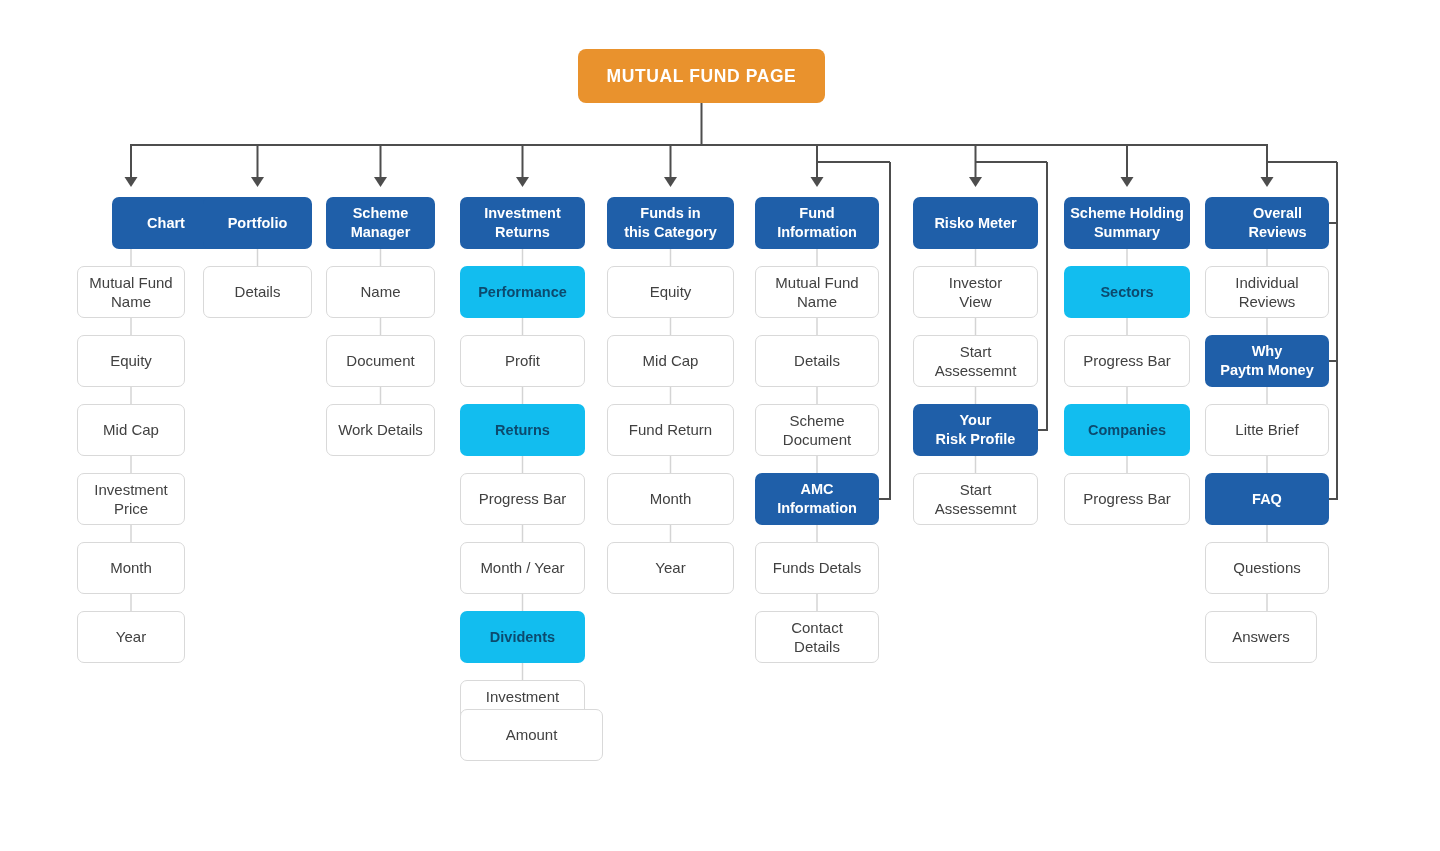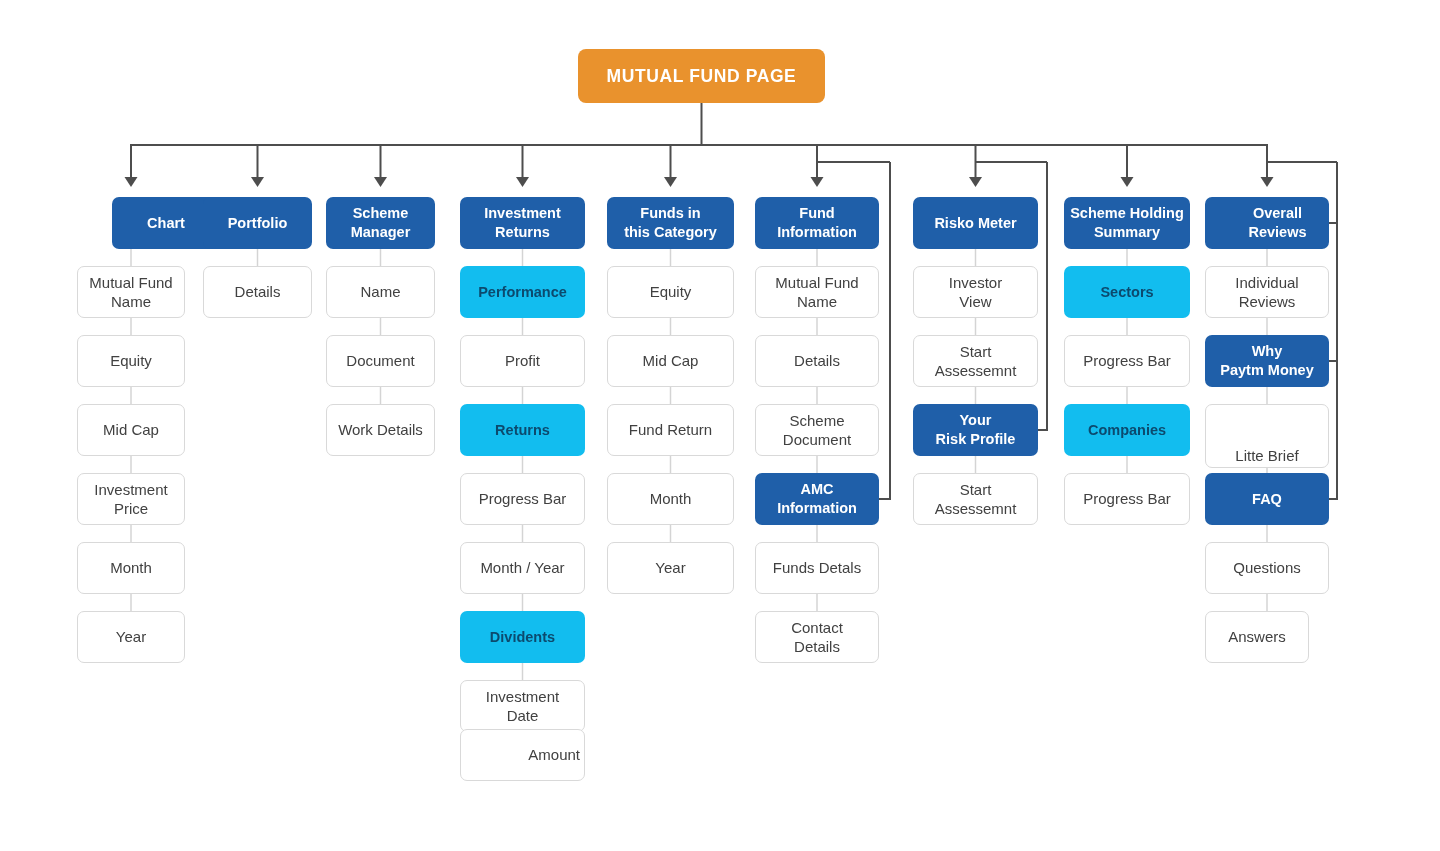--- a/index.html
+++ b/index.html
@@ -180,21 +180,21 @@
       <div class="node white" style="left: 460px; top: 542px; width: 125px; height: 52px;">
         <span class="lbl">Month / Year</span>
       </div>
       <div class="node cyan" style="left: 460px; top: 611px; width: 125px; height: 52px;">
         <span class="lbl">Dividents</span>
       </div>
       <div class="node white" style="left: 460px; top: 680px; width: 125px; height: 52px;">
         <span class="lbl">Investment
 Date</span>
       </div>
-      <div class="node white" style="left: 460px; top: 729px; width: 125px; height: 52px; justify-content: flex-end;">
+      <div class="node white" style="left: 460px; top: 709px; width: 143px; height: 52px;">
         <span class="lbl">Amount</span>
       </div>
       <div class="node blue" style="left: 607px; top: 197px; width: 127px; height: 52px;">
         <span class="lbl">Funds in
 this Category</span>
       </div>
       <div class="node white" style="left: 607px; top: 266px; width: 127px; height: 52px;">
         <span class="lbl">Equity</span>
       </div>
       <div class="node white" style="left: 607px; top: 335px; width: 127px; height: 52px;">
@@ -275,26 +275,26 @@
 Reviews</span>
       </div>
       <div class="node white" style="left: 1205px; top: 266px; width: 124px; height: 52px;">
         <span class="lbl">Individual
 Reviews</span>
       </div>
       <div class="node blue" style="left: 1205px; top: 335px; width: 124px; height: 52px;">
         <span class="lbl">Why
 Paytm Money</span>
       </div>
-      <div class="node white" style="left: 1205px; top: 404px; width: 124px; height: 64px; align-items: flex-end;">
+      <div class="node white" style="left: 1205px; top: 404px; width: 124px; height: 52px;">
         <span class="lbl">Litte Brief</span>
       </div>
       <div class="node blue" style="left: 1205px; top: 473px; width: 124px; height: 52px;">
         <span class="lbl">FAQ</span>
       </div>
       <div class="node white" style="left: 1205px; top: 542px; width: 124px; height: 52px;">
         <span class="lbl">Questions</span>
       </div>
-      <div class="node white" style="left: 1205px; top: 611px; width: 104px; height: 52px;">
+      <div class="node white" style="left: 1205px; top: 611px; width: 112px; height: 52px;">
         <span class="lbl">Answers</span>
       </div>
     </div>
 </div>
 
 </body></html>

